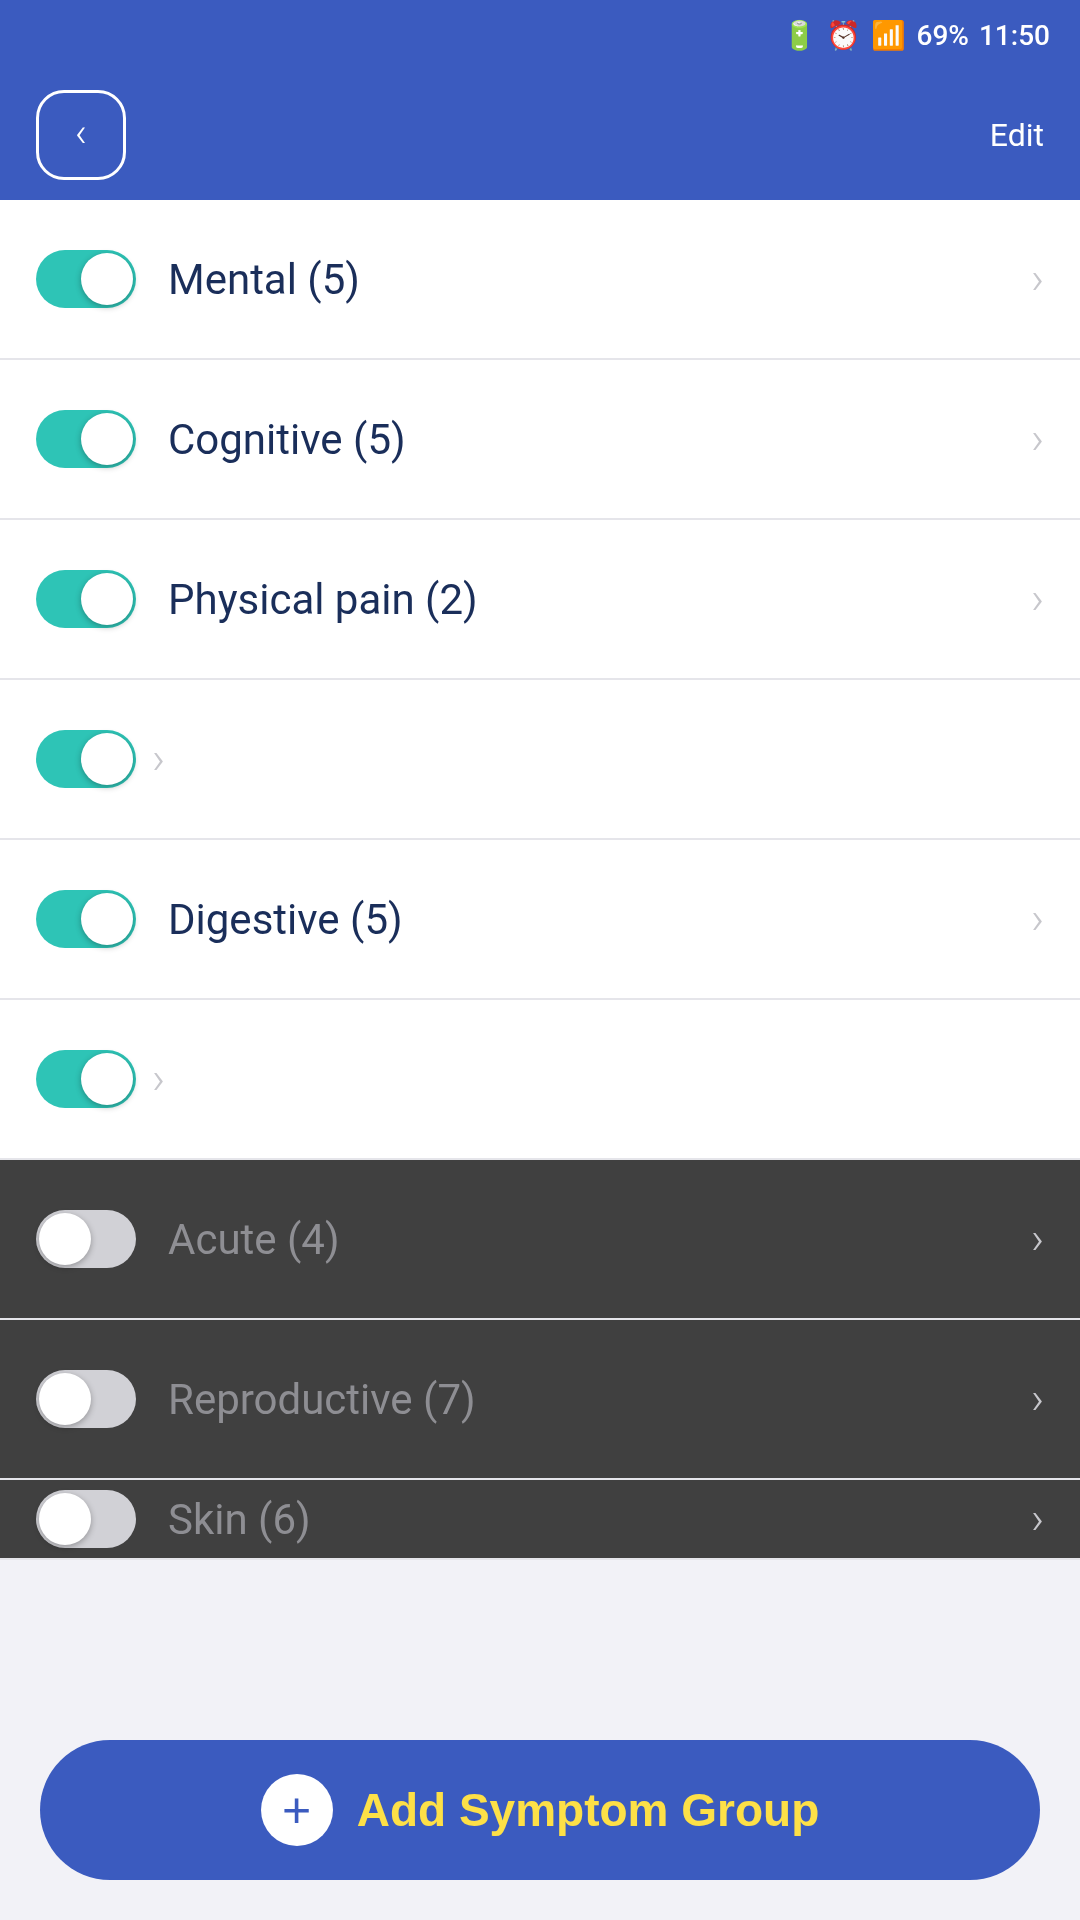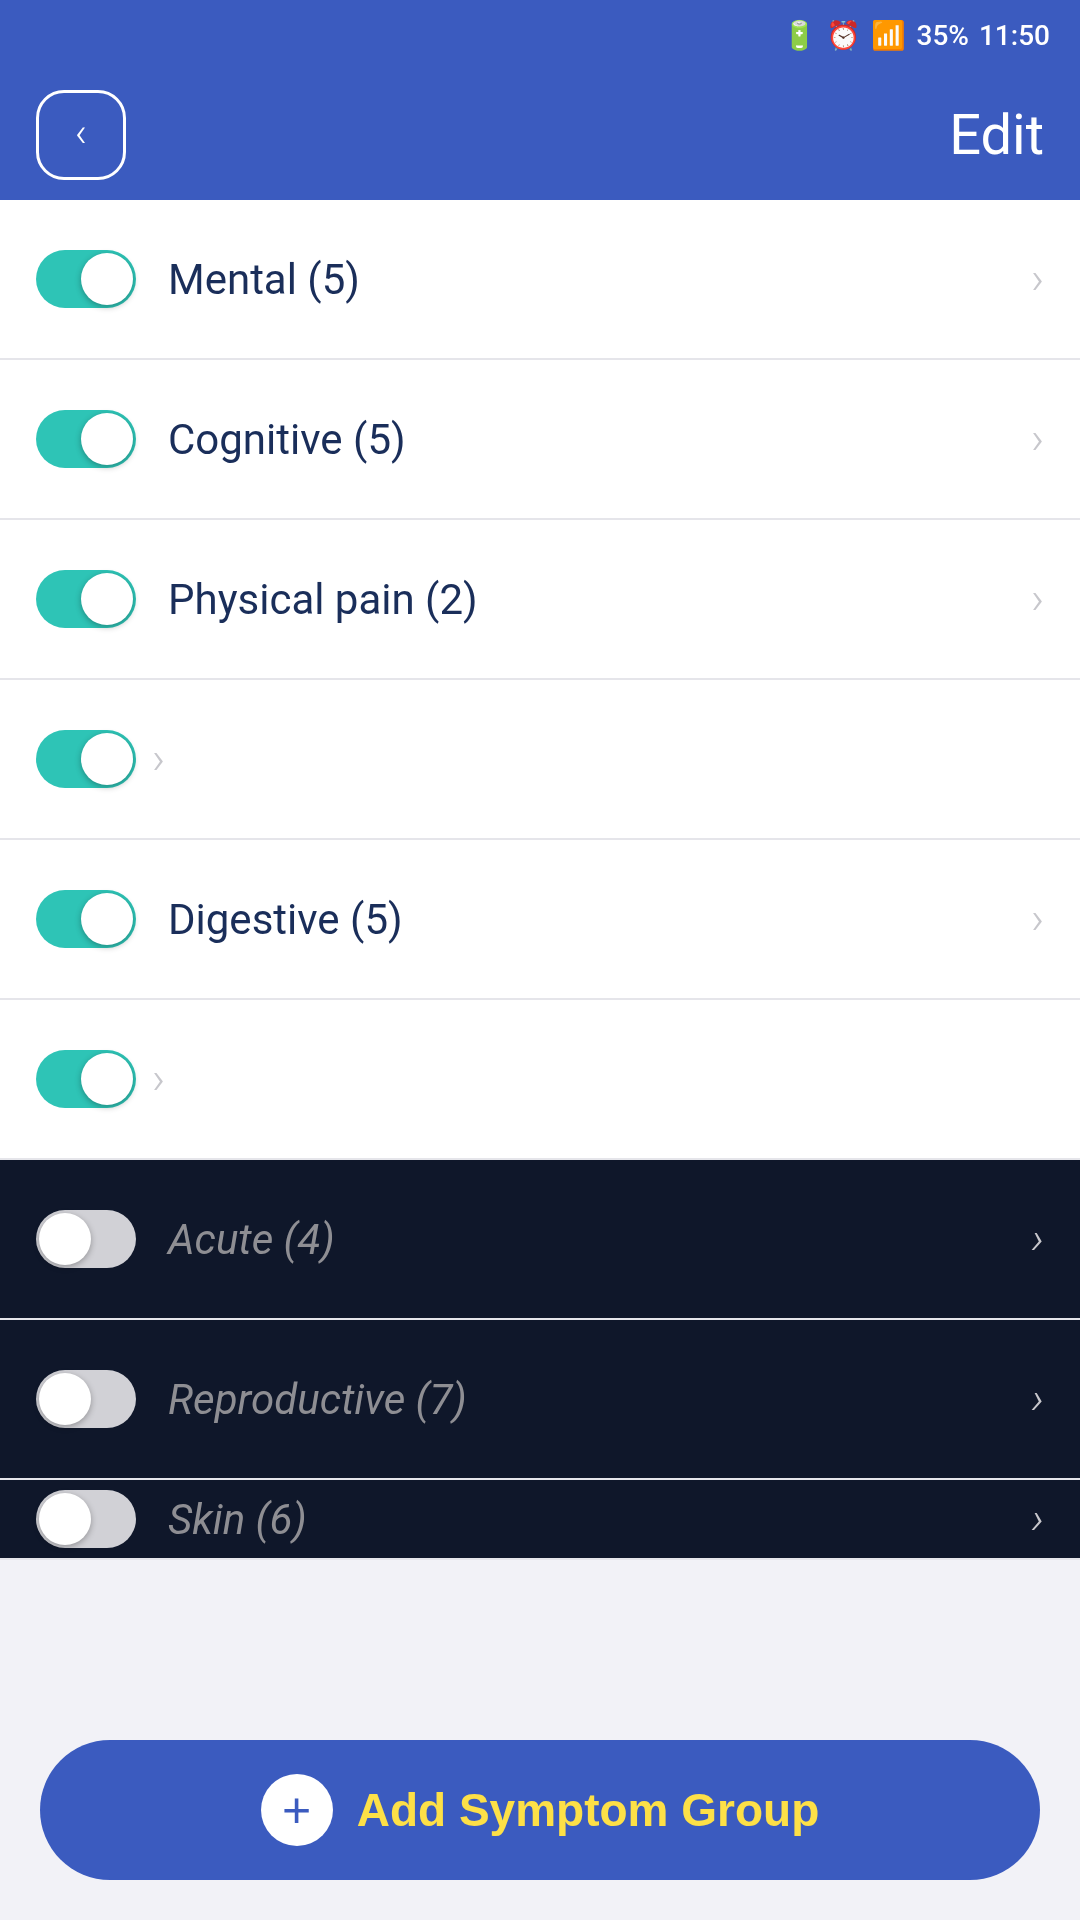--- a/index.html
+++ b/index.html
@@ -63,21 +63,21 @@
       line-height: 1;
       margin-top: -4px;
     }
     .header-title {
       color: white;
       font-size: 52px;
       font-weight: 700;
     }
     .edit-button {
       color: white;
-      font-size: 56px;
+      font-size: 32px;
       font-weight: 400;
       cursor: pointer;
     }
 
     
     .list-container {
       width: 100%;
       background: white;
     }
 
@@ -87,22 +87,21 @@
       background: white;
       display: flex;
       align-items: center;
       padding: 6px 36px;
       border-bottom: 2px solid #e5e5ea;
       cursor: pointer;
       position: relative;
     }
 
     .list-item.disabled-item {
-      background: #0f172a;
-      font-style: italic;
+      background: #404040;
     }
 
     
     .toggle {
       width: 100px;
       height: 58px;
       border-radius: 29px;
       position: relative;
       flex-shrink: 0;
       cursor: pointer;
@@ -191,21 +190,21 @@
     }
   </style>
 </head>
 <body>
 
 <div class="status-bar">
   <div class="status-bar-icons">
     <span class="status-text">🔋</span>
     <span class="status-text">⏰</span>
     <span class="status-text">📶</span>
-    <span class="status-text">35%</span>
+    <span class="status-text">69%</span>
     <span class="status-text">11:50</span>
   </div>
 </div>
 
 <div class="header">
   <div class="back-button">
     <span class="back-chevron">‹</span>
   </div>
   <span class="edit-button">Edit</span>
 </div>

